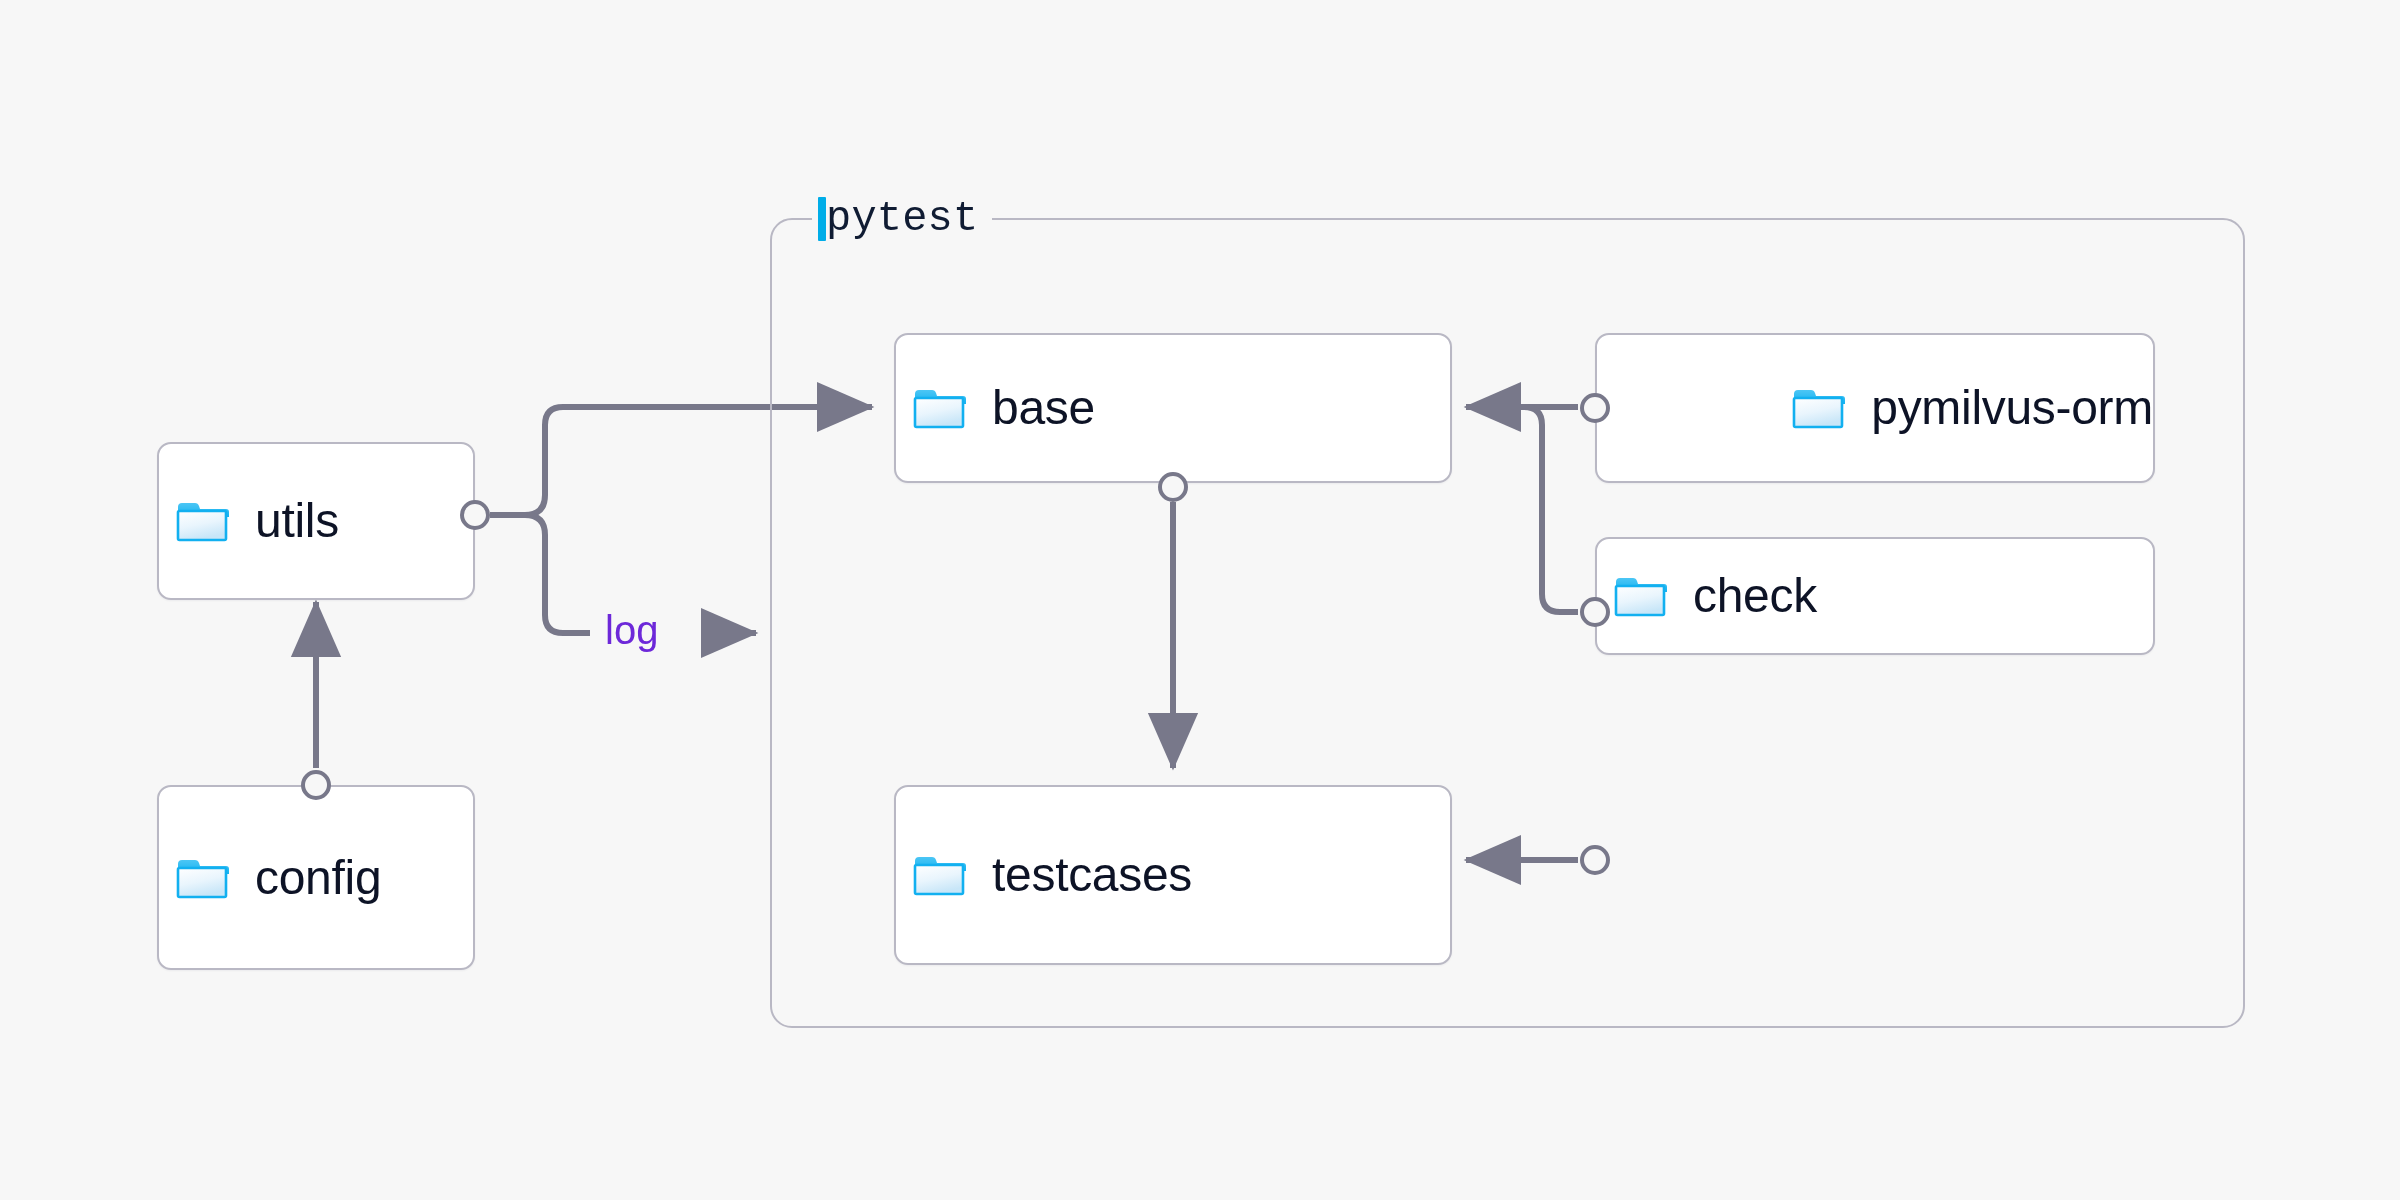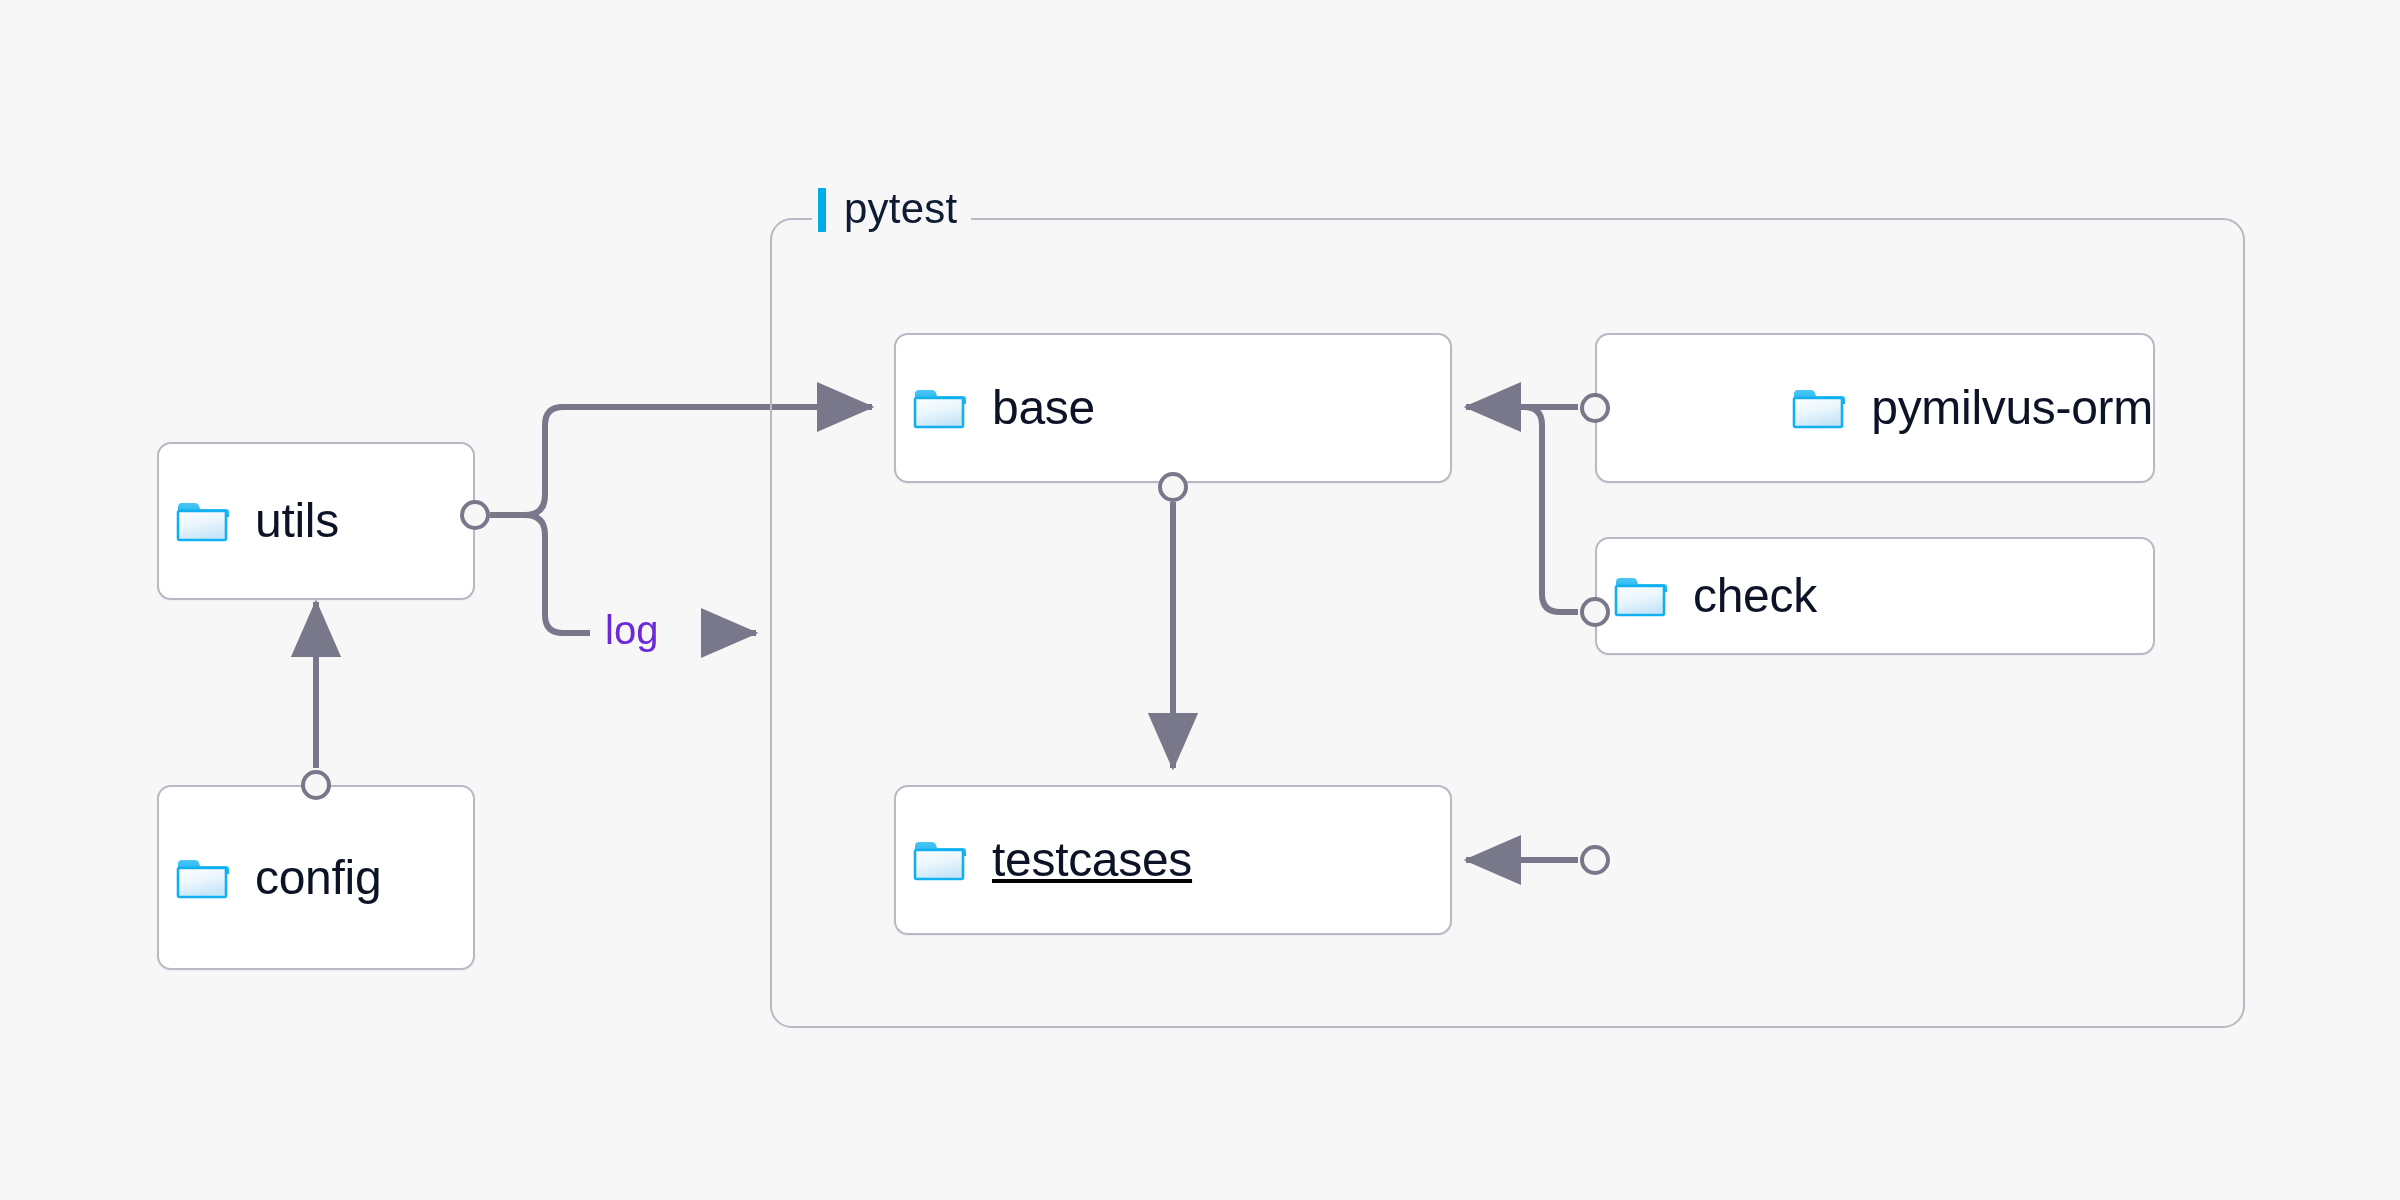--- a/index.html
+++ b/index.html
@@ -28,24 +28,25 @@
   .group-box {
     position: absolute;
     border: 2px solid #b9b8c4;
     border-radius: 22px;
     background: transparent;
     box-sizing: border-box;
   }
   .group-header {
     position: absolute;
     display: flex;
-    gap: 18px;
+    align-items: center;
     background: #f7f7f7;
     padding: 0 14px 0 6px;
     height: 62px;
+    font-family: Liberation Mono, monospace;
   }
   .group-accent {
     width: 8px;
     height: 44px;
     background: #00ade8;
     border-radius: 1px;
     flex: 0 0 auto;
   }
   .group-title {
     font-size: 42px;
@@ -193,21 +194,21 @@
     <div class="node-inner">
       <svg class="folder-icon" viewBox="0 0 54 46">
         <path d="M3 9 q0-4 4-4 h13 q3 0 4 3 l1 3 h26 q3 0 3 3 v5 H3 Z" fill="url(#folderTab)"></path>
         <rect x="3" y="13" width="48" height="29" rx="1.5" fill="url(#folderBody)" stroke="#12b0f0" stroke-width="2.6"></rect>
       </svg>
       <span class="node-label">base</span>
     </div>
   </div>
   <div class="port" style="left:1158px; top:472px;"></div>
 
-  <div class="node" style="left:894px; top:785px; width:558px; height:150px;text-decoration:underline;">
+  <div class="node" style="left:894px; top:785px; width:558px; height:180px;">
     <div class="node-inner">
       <svg class="folder-icon" viewBox="0 0 54 46">
         <path d="M3 9 q0-4 4-4 h13 q3 0 4 3 l1 3 h26 q3 0 3 3 v5 H3 Z" fill="url(#folderTab)"></path>
         <rect x="3" y="13" width="48" height="29" rx="1.5" fill="url(#folderBody)" stroke="#12b0f0" stroke-width="2.6"></rect>
       </svg>
       <span class="node-label">testcases</span>
     </div>
   </div>
 
   <div class="node" style="left:1595px; top:333px; width:560px; height:150px;justify-content:flex-end;">

